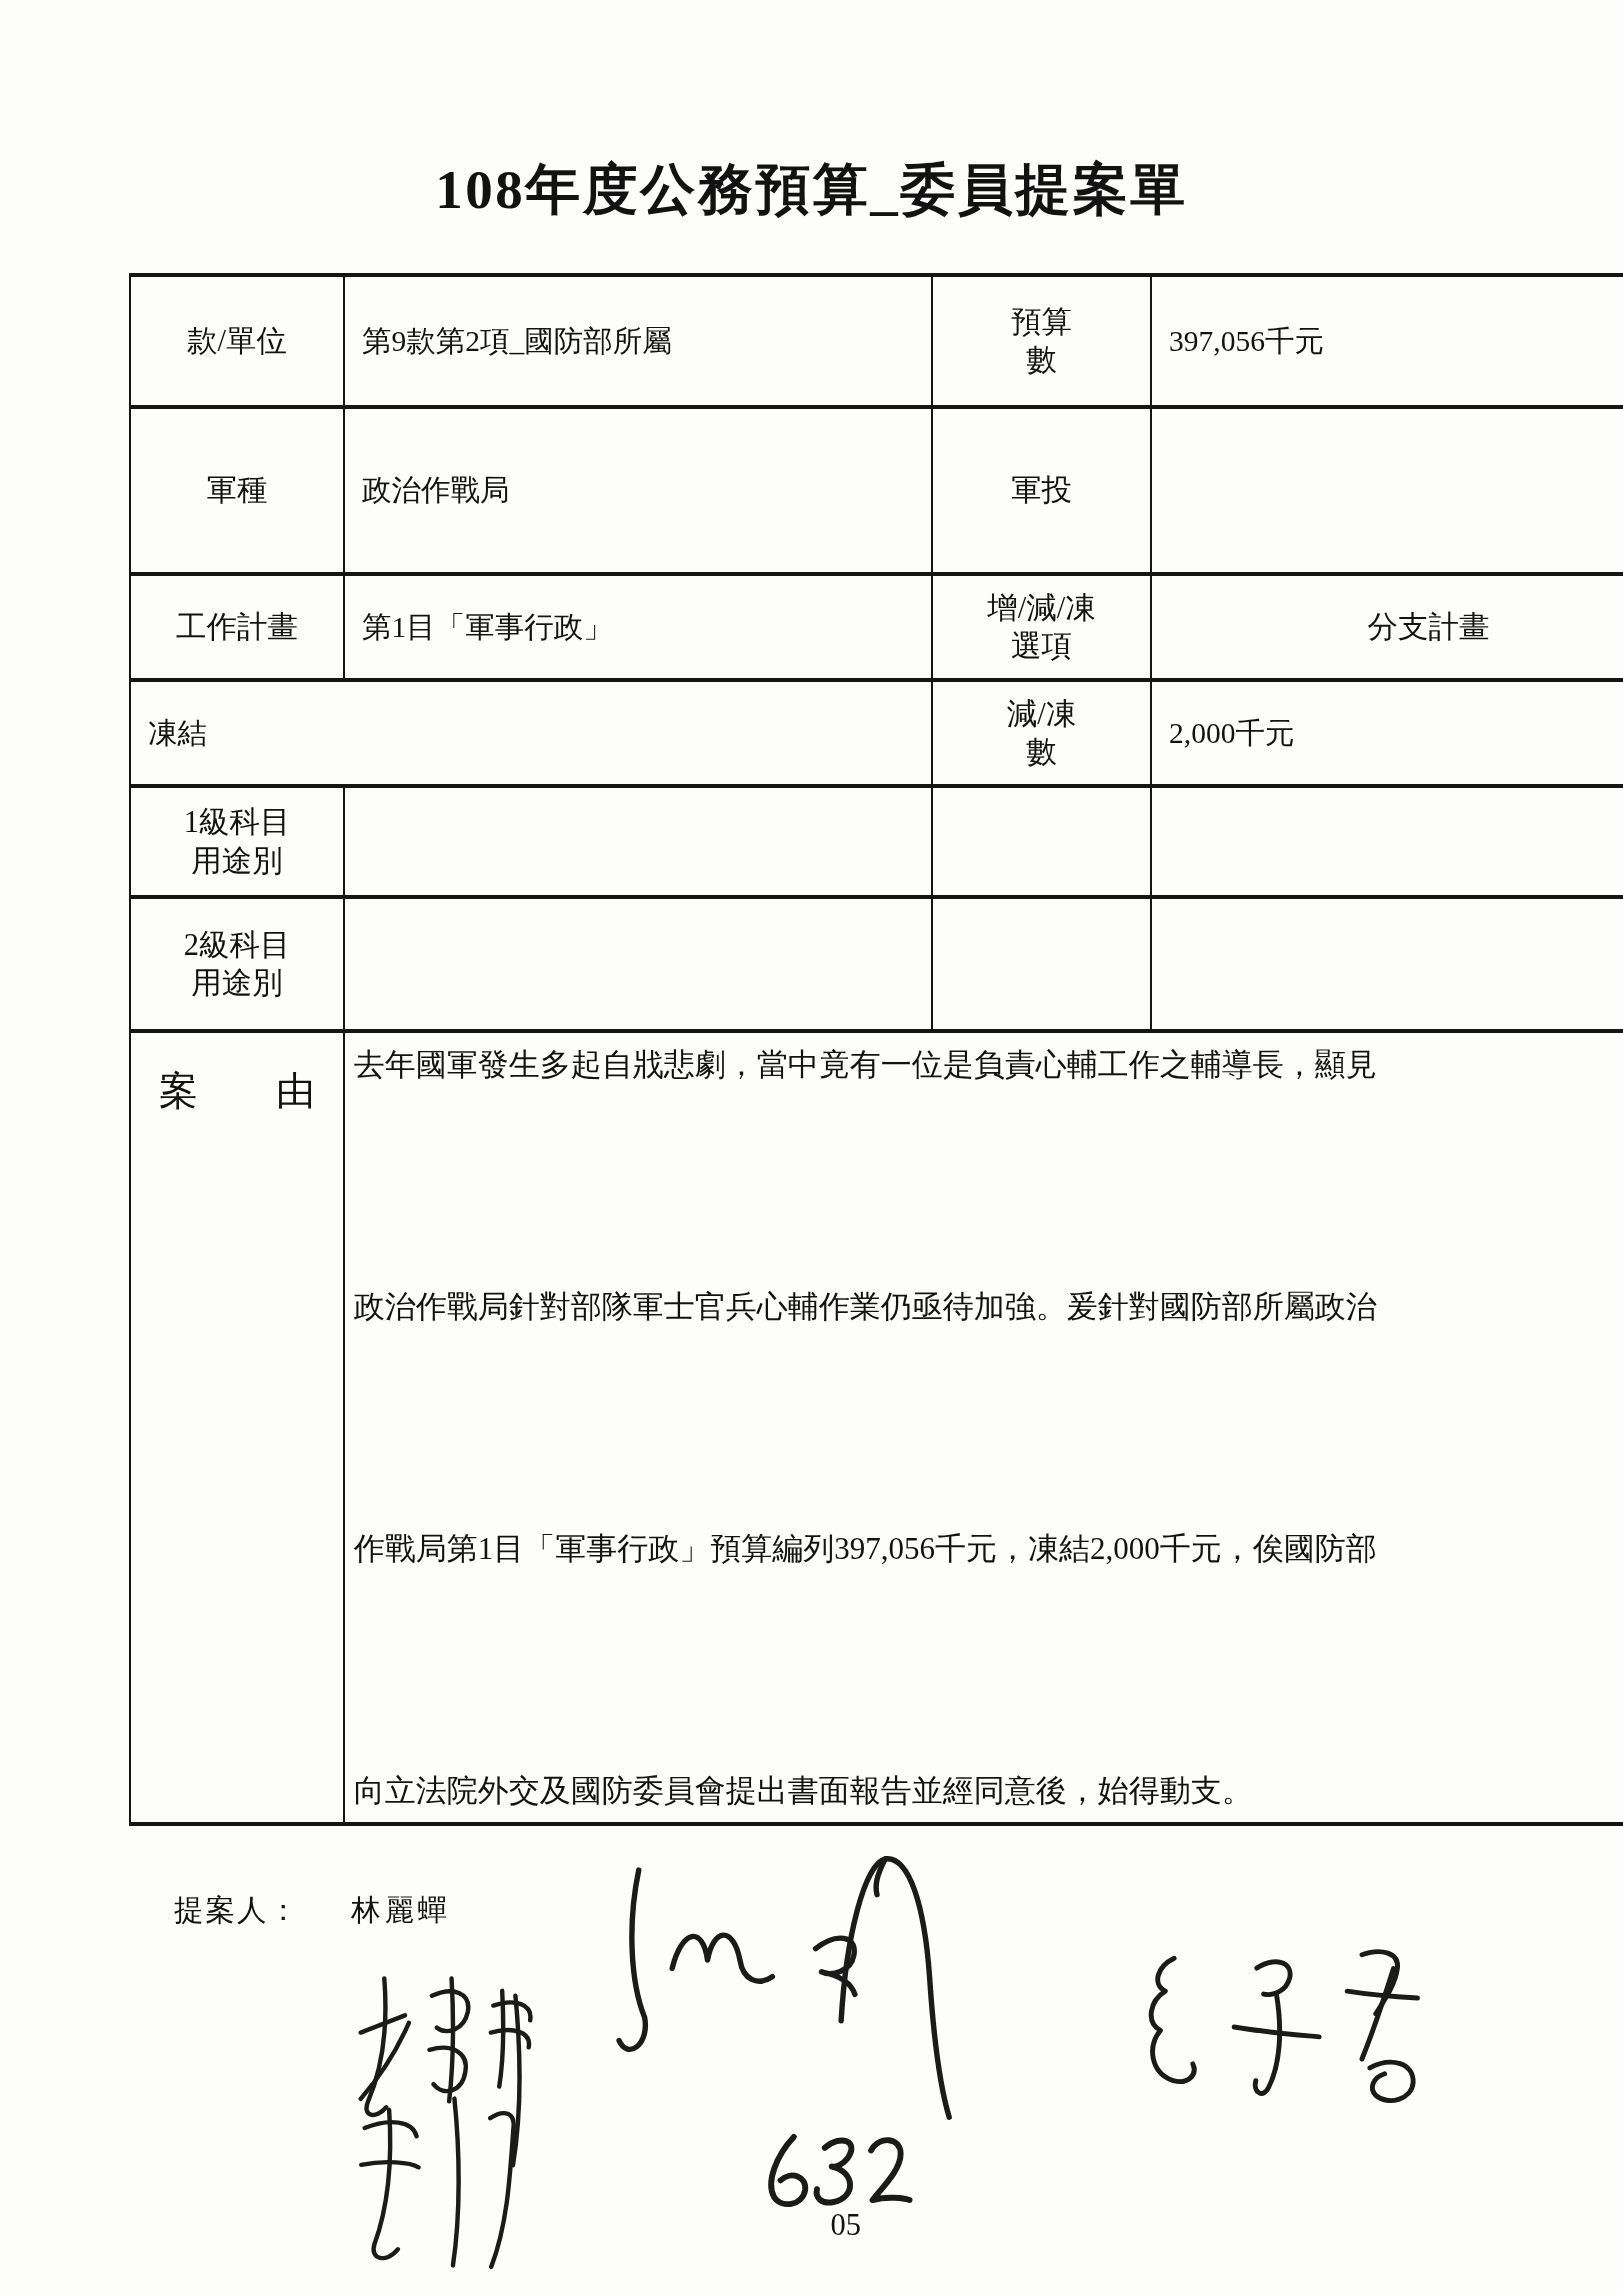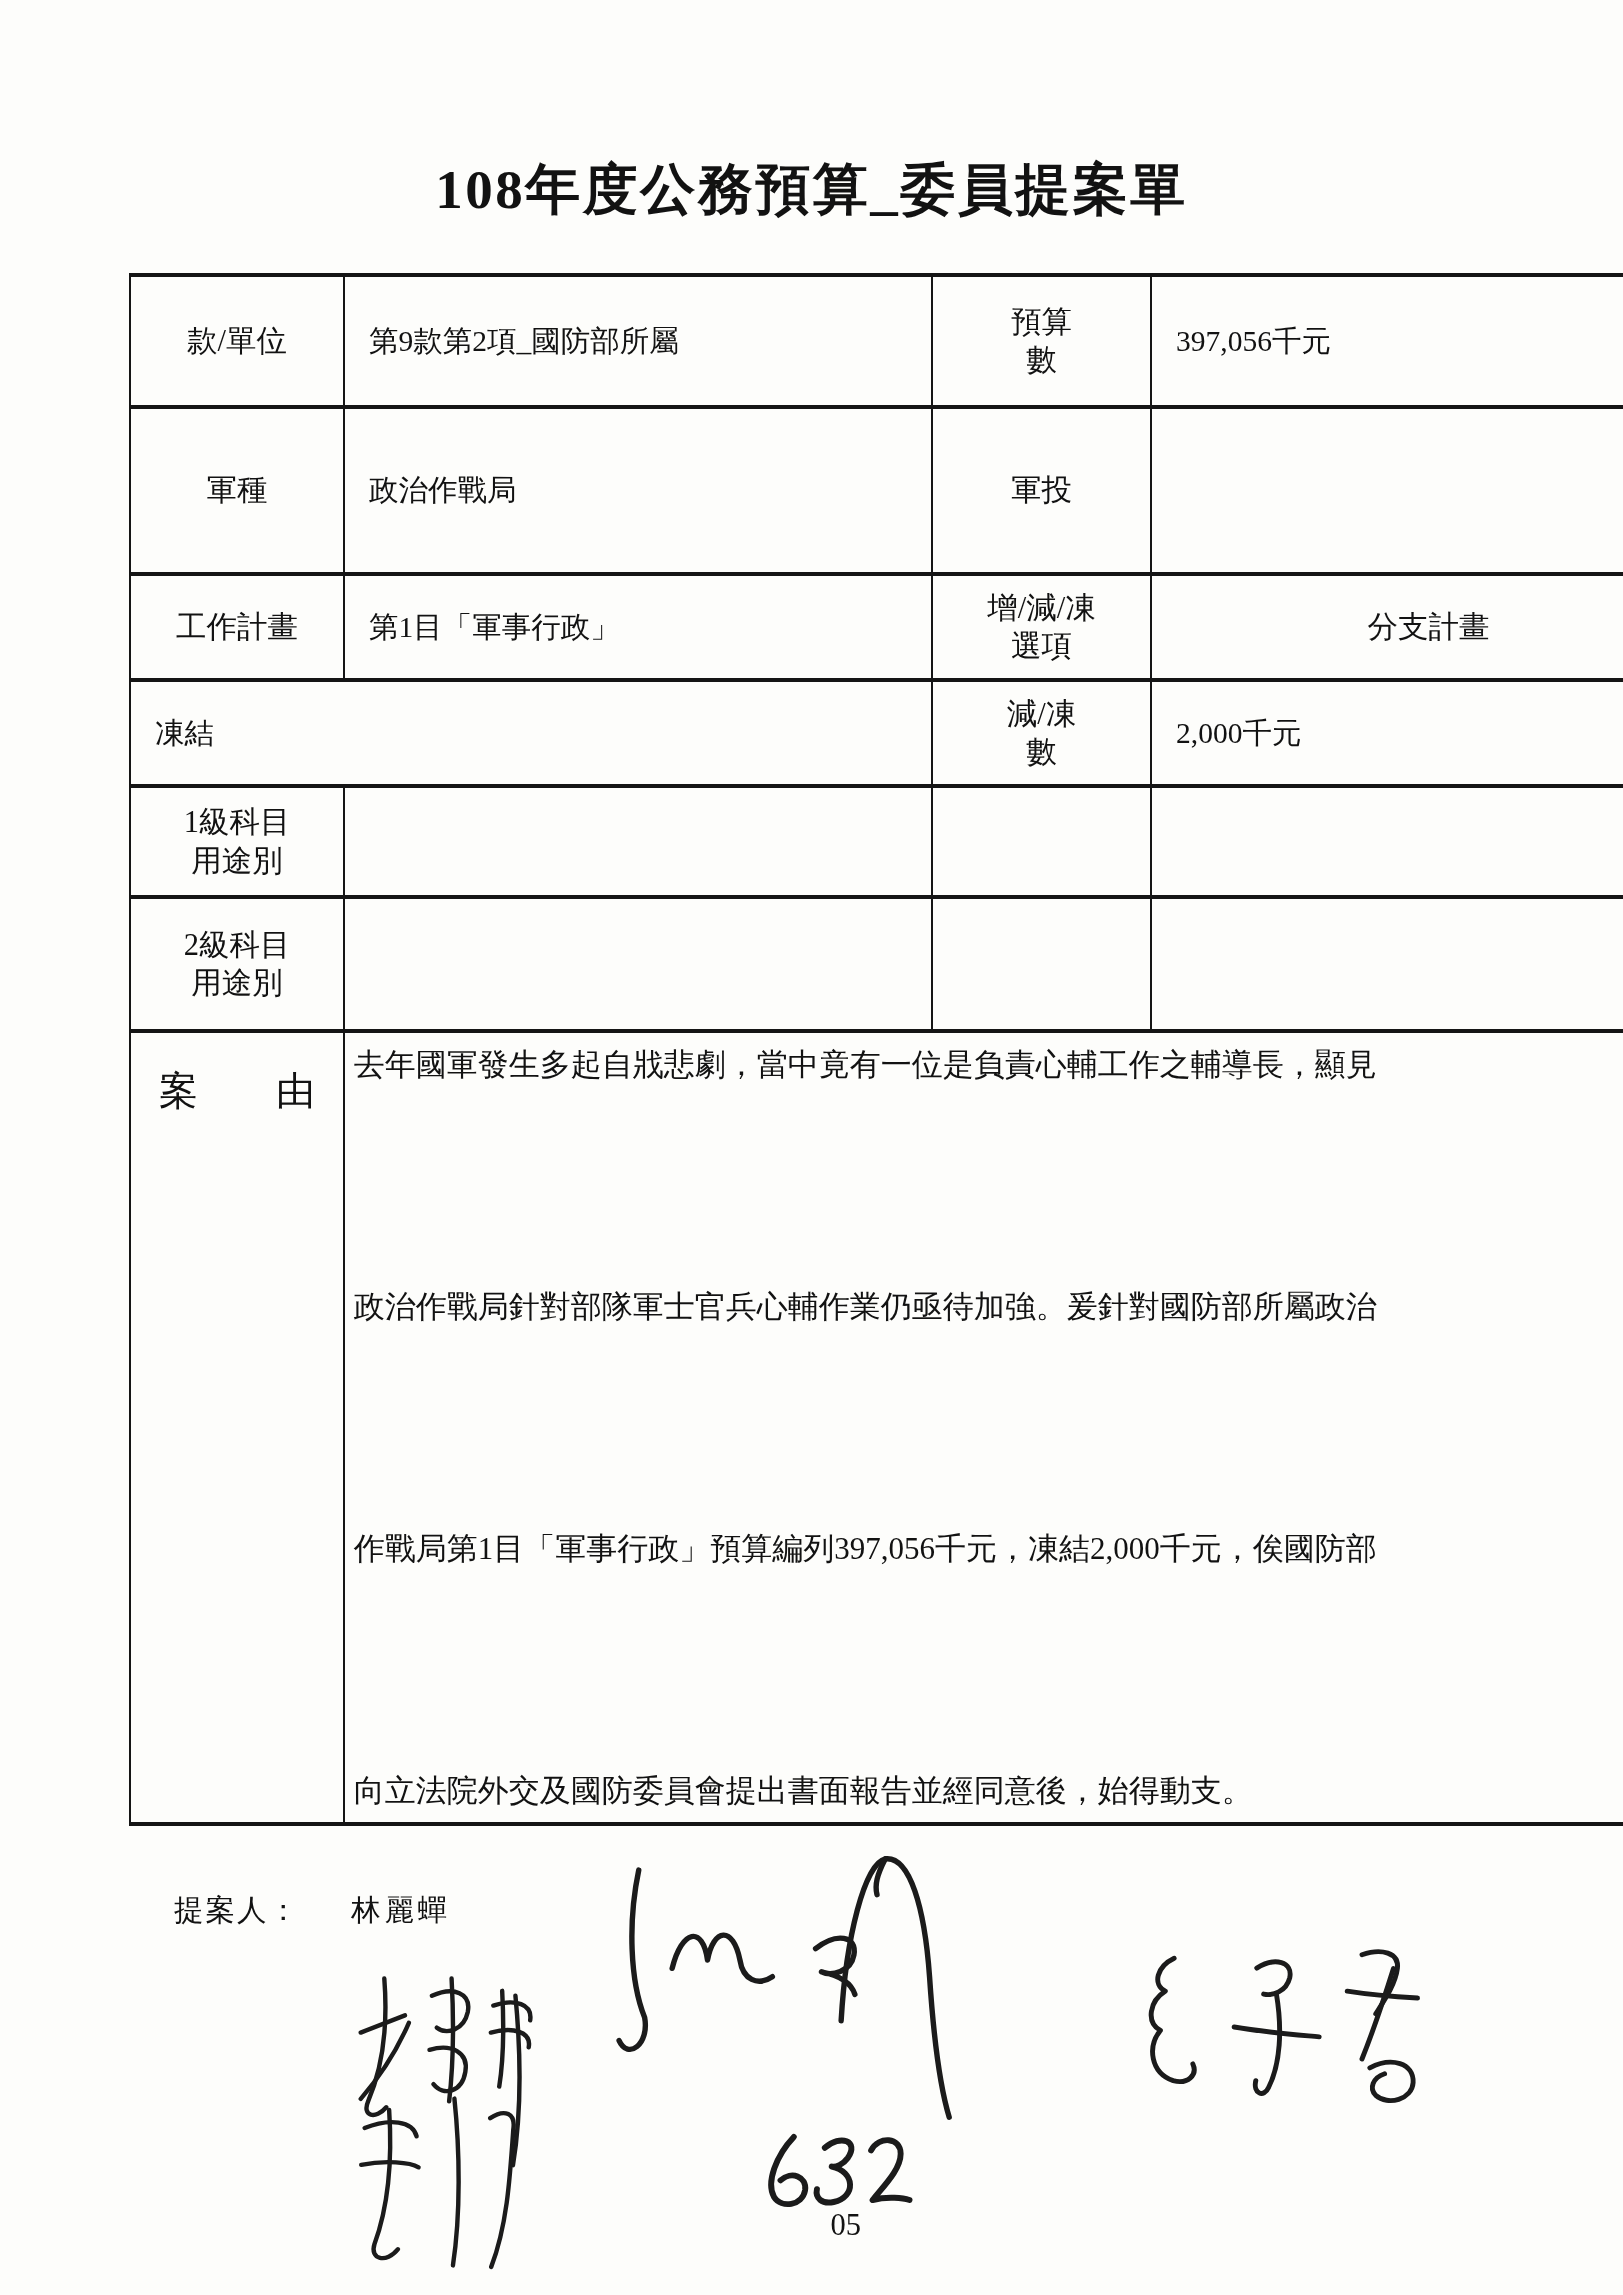--- a/index.html
+++ b/index.html
@@ -28,21 +28,21 @@
     background:#fdfdfb;
   }
   .cell {
     border-right:2px solid #151515;
     border-bottom:4.4px solid #151515;
     display:flex; align-items:center;
     font-size:30.5px; line-height:1.25;
     overflow:hidden;
   }
   .lbl { justify-content:center; text-align:center; white-space:pre-line; }
-  .val { justify-content:flex-start; text-align:left; padding-left:24px; font-size:29.5px; }
+  .val { justify-content:flex-start; text-align:left; padding-left:17px; font-size:29.5px; }
   .col4 { border-right:none; }
   .case-lbl {
     align-items:flex-start; justify-content:center;
     padding-top:34px; border-bottom:none; font-size:39px;
   }
   .case-val {
     grid-column:2 / 5;
     border-right:none; border-bottom:none;
     display:block; padding:12.8px 9.8px 0 8.8px;
   }

